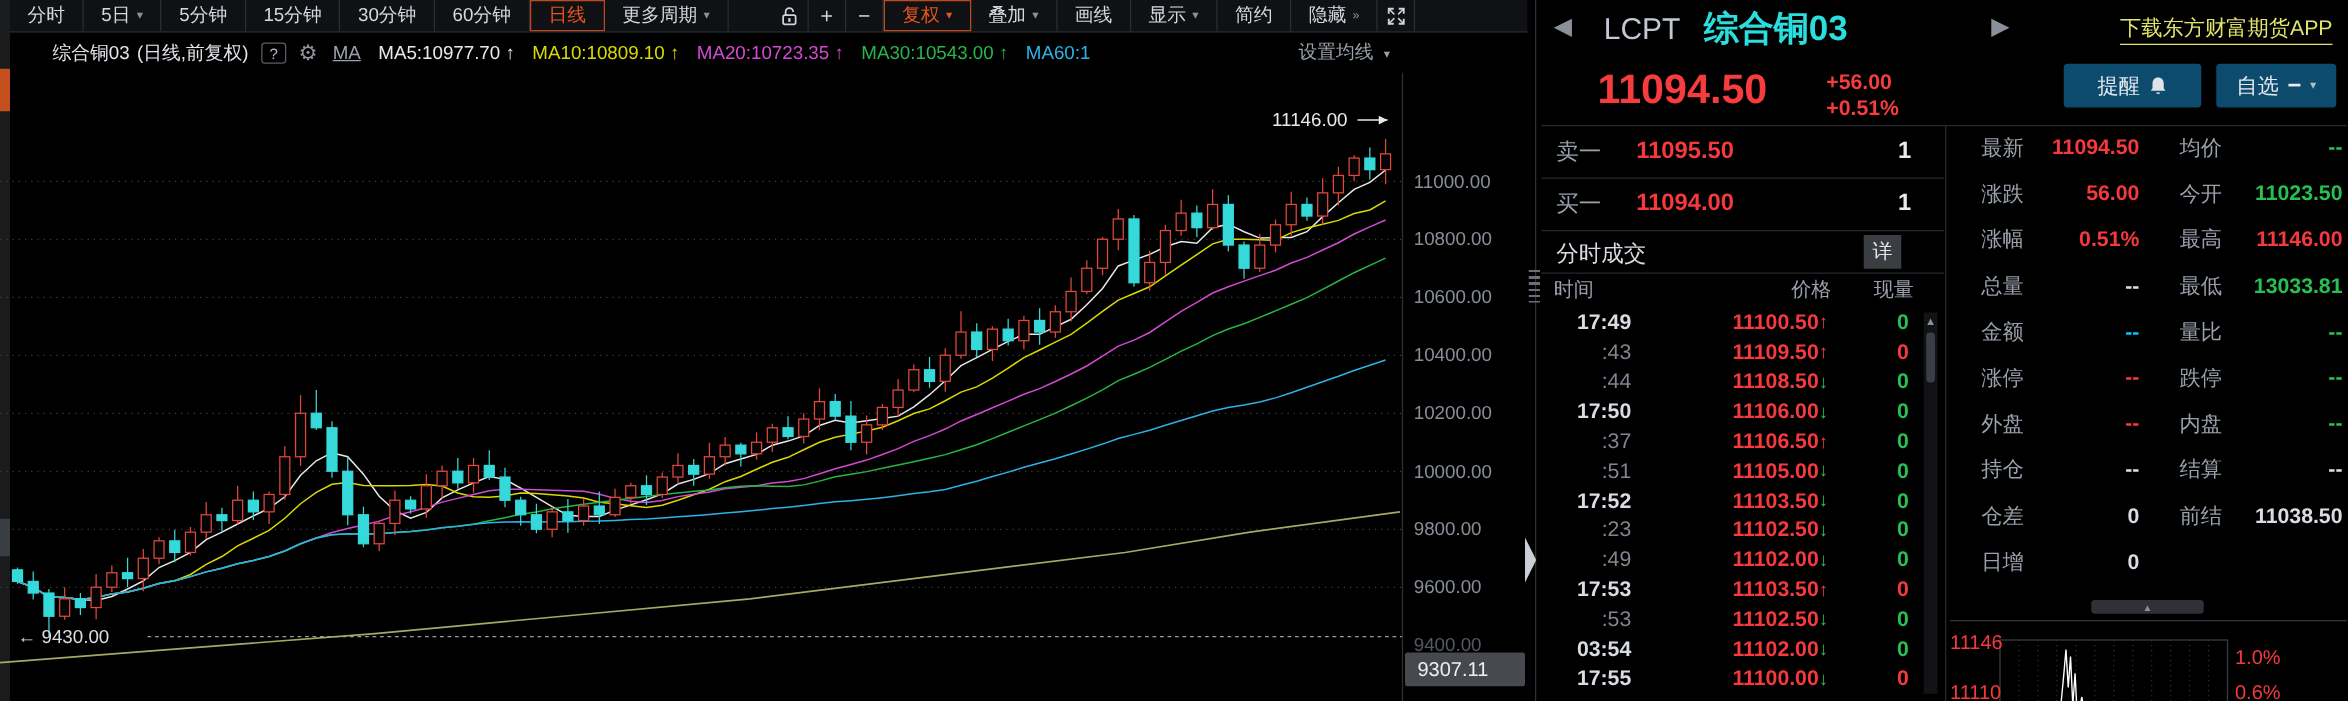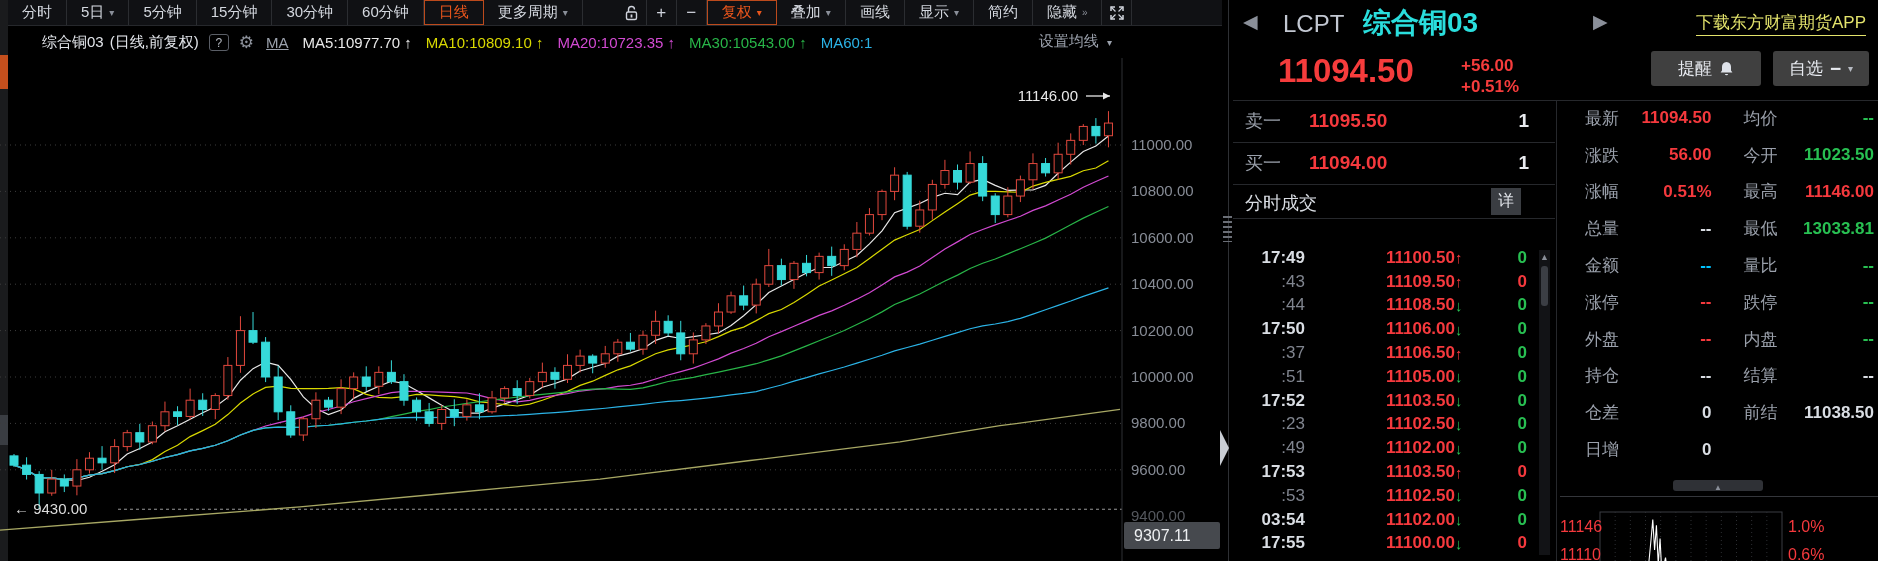--- a/index.html
+++ b/index.html
@@ -49,21 +49,21 @@
   
   #right-panel { position:absolute; left:1233px; top:0; width:645px; height:561px; background:#000; }
   #rp-prev { position:absolute; left:10px; top:10px; color:#8a8f99; font-size:19px; cursor:pointer; }
   #rp-next { position:absolute; left:360px; top:10px; color:#8a8f99; font-size:19px; cursor:pointer; }
   #rp-code { position:absolute; left:50px; top:10px; color:#c2c7d1; font-size:24px; }
   #rp-name { position:absolute; left:130px; top:4px; color:#2adedd; font-size:28px; font-weight:bold; }
   #rp-link { position:absolute; right:12px; top:11px; color:#e4e46c; font-size:17px;
              border-bottom:1px solid #e4e46c; cursor:pointer; padding-bottom:1px; }
   #rp-last { position:absolute; left:45px; top:52px; color:#f63c3c; font-size:33px; font-weight:bold; }
   #rp-chg { position:absolute; left:228px; top:55px; color:#f63c3c; font-size:17px; font-weight:bold; line-height:21px; }
-  .rp-btn { position:absolute; top:51px; height:35px; background:#404040; border-radius:3px; color:#e7eaf0;
+  .rp-btn { position:absolute; top:51px; height:35px; background:#0c4a6e; border-radius:3px; color:#e7eaf0;
             font-size:17px; display:flex; align-items:center; justify-content:center; gap:7px; cursor:pointer; }
   #btn-alert { left:418px; width:110px; }
   #btn-watch { left:540px; width:96px; }
   #btn-watch .minus { font-weight:bold; font-size:19px; }
   #btn-watch .caret { font-size:10px; color:#b6bac2; }
 
   .hline { position:absolute; background:#26282c; height:1px; }
   .quote-row { position:absolute; left:0; width:322px; height:40px; display:flex; align-items:center; }
   .quote-row .ql { color:#9aa0ab; font-size:18px; margin-left:12px; }
   .quote-row .qv { color:#f5393d; font-size:19px; font-weight:bold; margin-left:28px; }
@@ -456,20 +456,25 @@
       <span class="ql">买一</span>
       <span class="qv">11094.00</span>
       <span class="qn">1</span>
     </div>
     <div class="hline" style="left:0;top:184px;width:322px;"></div>
 
     <div id="ticks-title">分时成交</div>
     <div id="ticks-detail">详</div>
     <div class="hline" style="left:0;top:218px;width:322px;"></div>
 
+    <div id="ticks-head">
+      <span>时间</span>
+      <span>价格</span>
+      <span>现量</span>
+    </div>
     <div id="tick-rows">
         <div class="trow">
           <span class="t">17:49</span>
           <span class="p">11100.50</span>
           <span class="arr up">↑</span>
           <span class="v c-green">0</span>
         </div>
         <div class="trow">
           <span class="t part">:43</span>
           <span class="p">11109.50</span>
@@ -659,16 +664,16 @@
           <line x1="85.5" y1="12" x2="85.5" y2="61" stroke="#2c2e32" stroke-width="1" stroke-dasharray="1 3"></line>
           <line x1="100.66666666666666" y1="12" x2="100.66666666666666" y2="61" stroke="#2c2e32" stroke-width="1" stroke-dasharray="1 3"></line>
           <line x1="115.83333333333333" y1="12" x2="115.83333333333333" y2="61" stroke="#2c2e32" stroke-width="1" stroke-dasharray="1 3"></line>
           <line x1="131" y1="12" x2="131" y2="61" stroke="#2c2e32" stroke-width="1" stroke-dasharray="1 3"></line>
           <line x1="146.16666666666669" y1="12" x2="146.16666666666669" y2="61" stroke="#2c2e32" stroke-width="1" stroke-dasharray="1 3"></line>
           <line x1="161.33333333333331" y1="12" x2="161.33333333333331" y2="61" stroke="#2c2e32" stroke-width="1" stroke-dasharray="1 3"></line>
           <line x1="176.5" y1="12" x2="176.5" y2="61" stroke="#2c2e32" stroke-width="1" stroke-dasharray="1 3"></line>
           <line x1="191.66666666666666" y1="12" x2="191.66666666666666" y2="61" stroke="#2c2e32" stroke-width="1" stroke-dasharray="1 3"></line>
           <line x1="206.83333333333334" y1="12" x2="206.83333333333334" y2="61" stroke="#2c2e32" stroke-width="1" stroke-dasharray="1 3"></line>
           <polyline points="40,100.35 45.46,97.5 50.92,101.3 56.379999999999995,96.55 61.84,100.35 67.3,94.65 72.75999999999999,98.45 78.22,91.8 83.68,95.6 87.32,78.5 90.96000000000001,40.5 92.78,19.6 94.6,50 96.42,25.3 98.24000000000001,64.25 100.06,38.6 101.88,74.7 105.52,57.6 109.16,84.2 112.8,69 116.44,91.8 121.9,82.3 127.36,97.5 134.64,89.9 141.92000000000002,100.35 152.84,95.6 163.76,102.25 176.5,99.4 189.24,103.2 203.8,101.3 222,104.15" fill="none" stroke="#ffffff" stroke-width="1.1"></polyline>
-        </svg><div class="mini-lab" style="left: 0px; top: 18px;">11146</div><div class="mini-lab" style="left: 0px; top: 46px;">11110</div><div class="mini-lab" style="left: 228px; top: 18px;">1.0%</div><div class="mini-lab" style="left: 228px; top: 46px;">0.6%</div></div>
+        </svg><div class="mini-lab" style="left: 0px; top: 6px;">11146</div><div class="mini-lab" style="left: 0px; top: 46px;">11110</div><div class="mini-lab" style="left: 228px; top: 18px;">1.0%</div><div class="mini-lab" style="left: 228px; top: 46px;">0.6%</div></div>
   </div>
 
 </div>
 
 </body></html>

